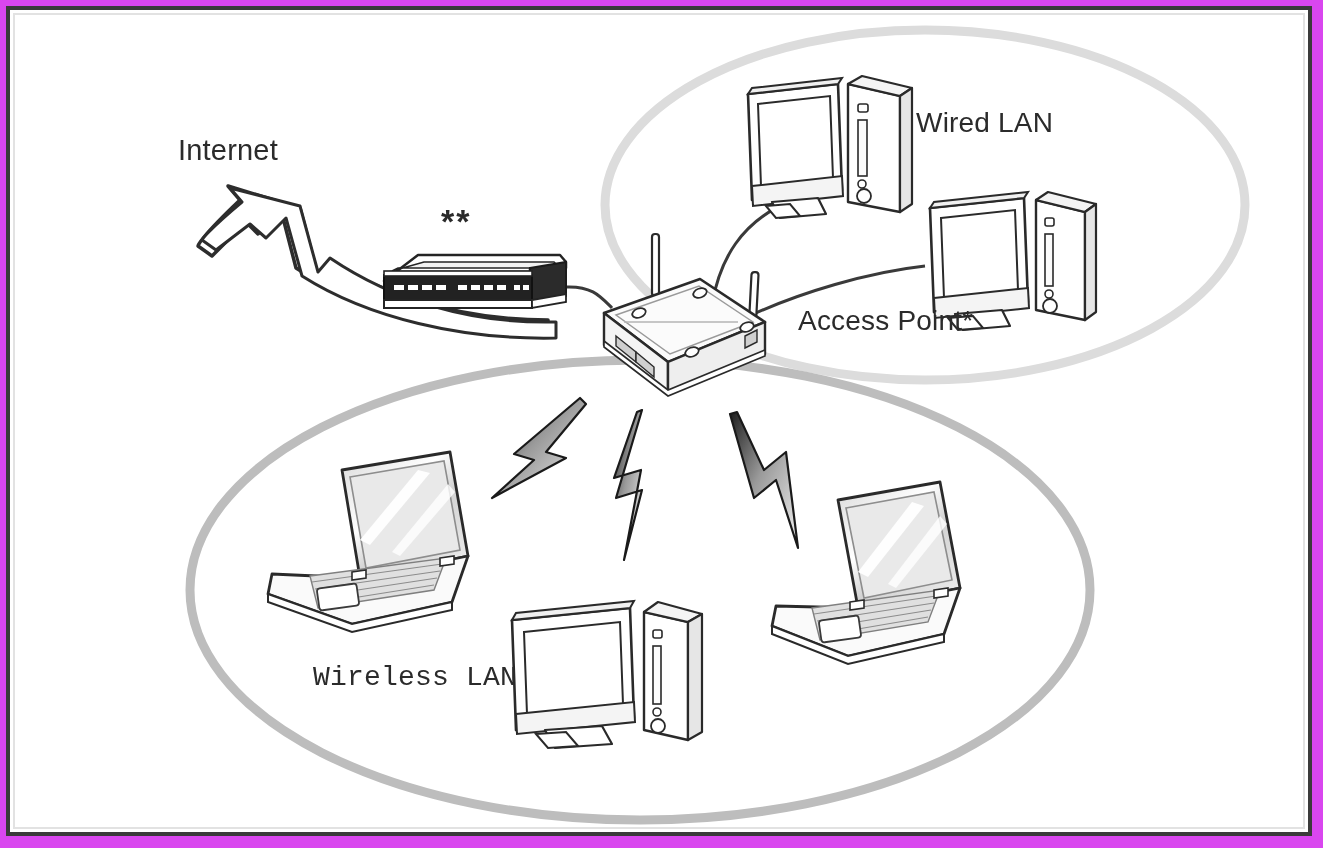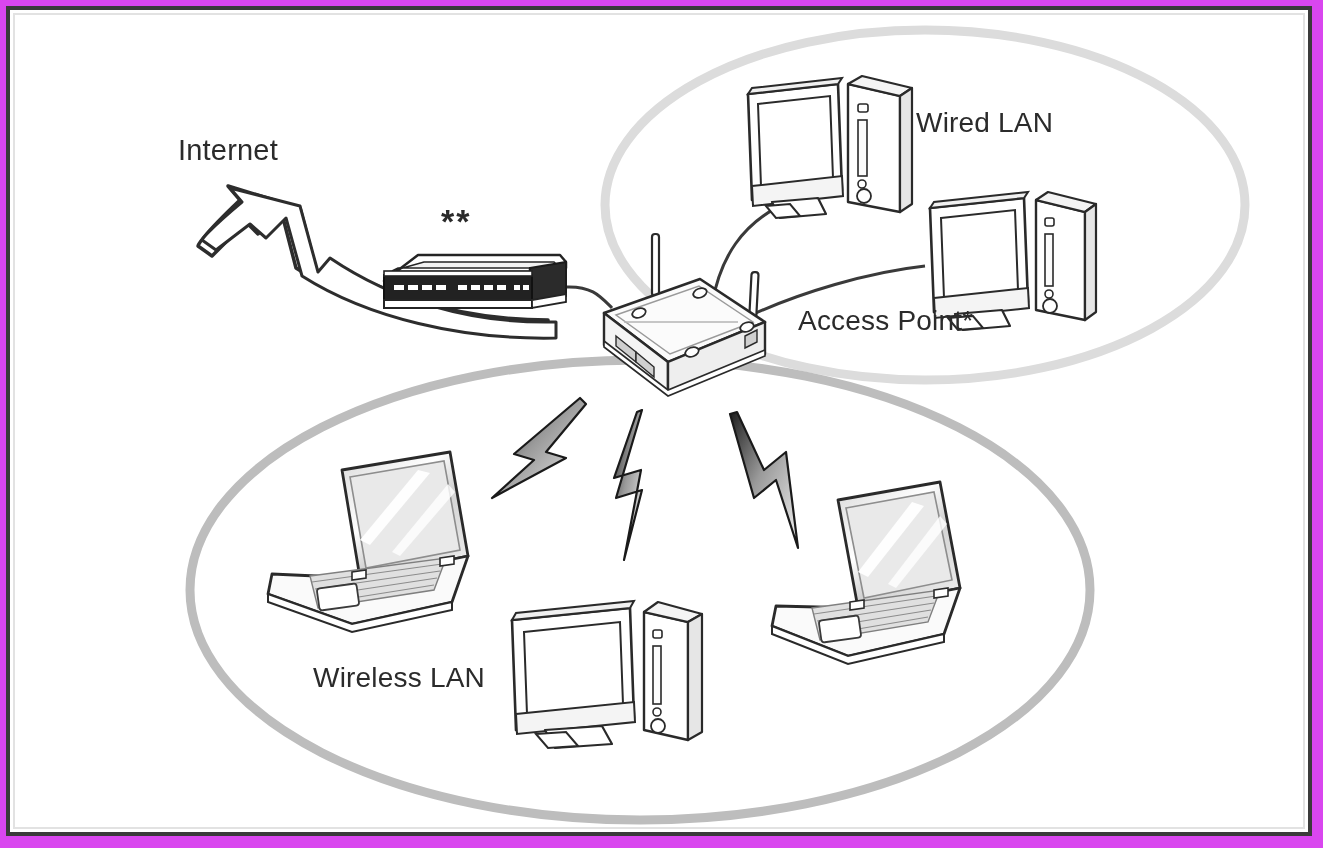--- a/index.html
+++ b/index.html
@@ -46,20 +46,21 @@
     top: 107px;
     font-size: 28px;
     letter-spacing: 0.2px;
     text-align: center;
   }
   #label-wireless-lan {
     left: 313px;
     top: 662px;
     font-size: 28px;
     letter-spacing: 0.2px;
+    font-family: Liberation Mono, monospace;
   }
   #label-access-point {
     left: 786px;
     top: 305px;
     font-size: 28px;
     letter-spacing: 0.2px;
     margin-left: 12px;
   }
   #label-modem-asterisk {
     left: 441px;

